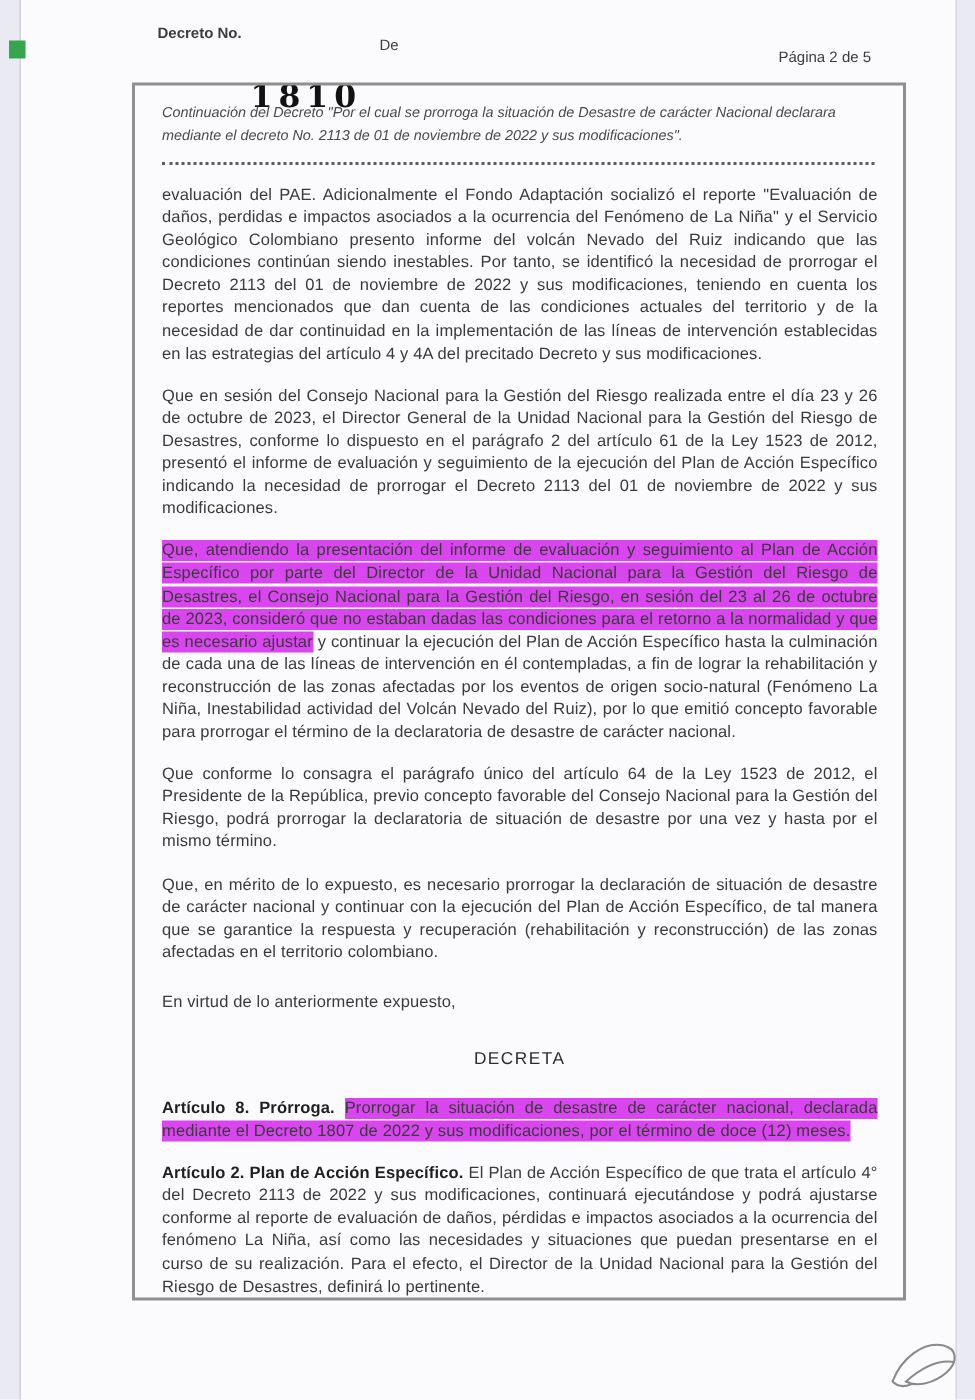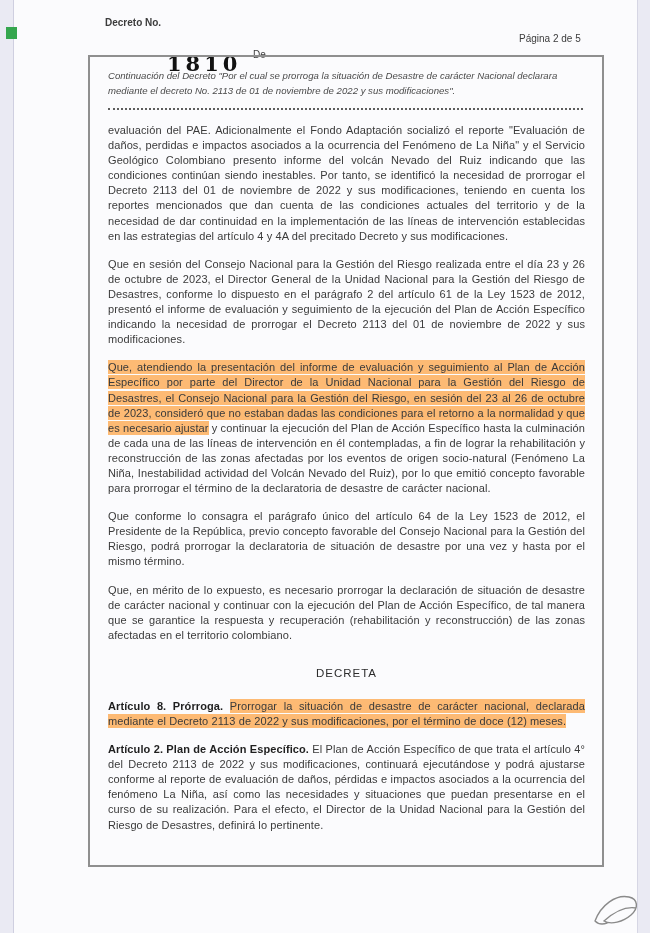--- a/index.html
+++ b/index.html
@@ -15,21 +15,21 @@
   .green-marker{position:absolute;left:6px;top:27px;width:11px;height:12px;background:#35a64e;}
 
   
   .hdr-label{position:absolute;font-size:10px;color:#3c3c3c;}
   .decreto-label{left:105px;top:17px;font-weight:bold;}
   .decreto-number{
     position:absolute;left:167px;top:19px;
     font-family:"DejaVu Serif",serif;font-weight:bold;
     font-size:21px;letter-spacing:4px;color:#121212;margin-top:32px;
   }
-  .de-label{left:253px;top:49px;}
+  .de-label{left:253px;top:25px;}
   .page-indicator{left:519px;top:33px;}
 
   
   .doc-box{
     position:absolute;left:88px;top:55px;width:516px;height:812px;
     border:2px solid #8f8f8f;box-sizing:border-box;
     padding:12px 17px 0 18px;overflow:hidden;background:transparent;
   }
   .note{
     font-style:italic;font-size:9.6px;line-height:14.5px;color:#4a4a4a;
@@ -40,21 +40,21 @@
   .para{
     font-size:11px;line-height:15.1px;color:#3a3a3a;
     text-align:justify;margin:0 0 13px 0;letter-spacing:.1px;
   }
   .closing{margin-top:18px;}
   .decreta{
     text-align:center;font-weight:normal;font-size:11.5px;color:#2c2c2c;
     letter-spacing:1px;margin:24px 0 20px 0;
   }
   .b{font-weight:bold;color:#1f1f1f;}
-  .hl{background:#fdba74;box-decoration-break:clone;padding:1px 0;}
+  .hl{background:#d946ef;box-decoration-break:clone;padding:1px 0;}
 
   .scribble{position:absolute;left:592px;top:890px;}
 </style>
 </head>
 <body>
 
 <div class="edge edge-left"></div>
 <div class="edge edge-right"></div>
 <div class="green-marker"></div>
 
@@ -65,22 +65,23 @@
 
 <div class="doc-box">
   <p class="note">Continuación del Decreto "Por el cual se prorroga la situación de Desastre de carácter Nacional declarara mediante el decreto No. 2113 de 01 de noviembre de 2022 y sus modificaciones".</p>
   <div class="dotted-sep"></div>
 
   <p class="para">evaluación del PAE. Adicionalmente el Fondo Adaptación socializó el reporte "Evaluación de daños, perdidas e impactos asociados a la ocurrencia del Fenómeno de La Niña" y el Servicio Geológico Colombiano presento informe del volcán Nevado del Ruiz indicando que las condiciones continúan siendo inestables. Por tanto, se identificó la necesidad de prorrogar el Decreto 2113 del 01 de noviembre de 2022 y sus modificaciones, teniendo en cuenta los reportes mencionados que dan cuenta de las condiciones actuales del territorio y de la necesidad de dar continuidad en la implementación de las líneas de intervención establecidas en las estrategias del artículo 4 y 4A del precitado Decreto y sus modificaciones.</p>
   <p class="para">Que en sesión del Consejo Nacional para la Gestión del Riesgo realizada entre el día 23 y 26 de octubre de 2023, el Director General de la Unidad Nacional para la Gestión del Riesgo de Desastres, conforme lo dispuesto en el parágrafo 2 del artículo 61 de la Ley 1523 de 2012, presentó el informe de evaluación y seguimiento de la ejecución del Plan de Acción Específico indicando la necesidad de prorrogar el Decreto 2113 del 01 de noviembre de 2022 y sus modificaciones.</p>
   <p class="para"><span class="hl">Que, atendiendo la presentación del informe de evaluación y seguimiento al Plan de Acción Específico por parte del Director de la Unidad Nacional para la Gestión del Riesgo de Desastres, el Consejo Nacional para la Gestión del Riesgo, en sesión del 23 al 26 de octubre de 2023, consideró que no estaban dadas las condiciones para el retorno a la normalidad y que es necesario ajustar</span><span> y continuar la ejecución del Plan de Acción Específico hasta la culminación de cada una de las líneas de intervención en él contempladas, a fin de lograr la rehabilitación y reconstrucción de las zonas afectadas por los eventos de origen socio-natural (Fenómeno La Niña, Inestabilidad actividad del Volcán Nevado del Ruiz), por lo que emitió concepto favorable para prorrogar el término de la declaratoria de desastre de carácter nacional.</span></p>
   <p class="para">Que conforme lo consagra el parágrafo único del artículo 64 de la Ley 1523 de 2012, el Presidente de la República, previo concepto favorable del Consejo Nacional para la Gestión del Riesgo, podrá prorrogar la declaratoria de situación de desastre por una vez y hasta por el mismo término.</p>
   <p class="para">Que, en mérito de lo expuesto, es necesario prorrogar la declaración de situación de desastre de carácter nacional y continuar con la ejecución del Plan de Acción Específico, de tal manera que se garantice la respuesta y recuperación (rehabilitación y reconstrucción) de las zonas afectadas en el territorio colombiano.</p>
+  <p class="para closing">En virtud de lo anteriormente expuesto,</p>
 
   <h3 class="decreta">DECRETA</h3>
 
-  <p class="para"><span class="b">Artículo 8. Prórroga. </span><span class="hl">Prorrogar la situación de desastre de carácter nacional, declarada mediante el Decreto 2113 de 2022 y sus modificaciones, por el término de doce (12) meses.</span></p>
+  <p class="para"><span class="b">Artículo 8. Prórroga. </span><span class="hl">Prorrogar la situación de desastre de carácter nacional, declarada mediante el Decreto 1807 de 2022 y sus modificaciones, por el término de doce (12) meses.</span></p>
   <p class="para"><span class="b">Artículo 2. Plan de Acción Específico. </span><span>El Plan de Acción Específico de que trata el artículo 4° del Decreto 2113 de 2022 y sus modificaciones, continuará ejecutándose y podrá ajustarse conforme al reporte de evaluación de daños, pérdidas e impactos asociados a la ocurrencia del fenómeno La Niña, así como las necesidades y situaciones que puedan presentarse en el curso de su realización. Para el efecto, el Director de la Unidad Nacional para la Gestión del Riesgo de Desastres, definirá lo pertinente.</span></p>
 </div>
 
 <svg class="scribble" width="50" height="42" viewBox="0 0 50 42">
   <path d="M3 31 C9 15 24 4 37 7 C46 9 47 18 39 25 C31 32 19 35 12 31 C21 23 32 16 44 18 M3 31 C6 34 10 35 15 33" fill="none" stroke="#8a8a8a" stroke-width="1.4" stroke-linecap="round"></path>
 </svg>
 
 </body></html>

